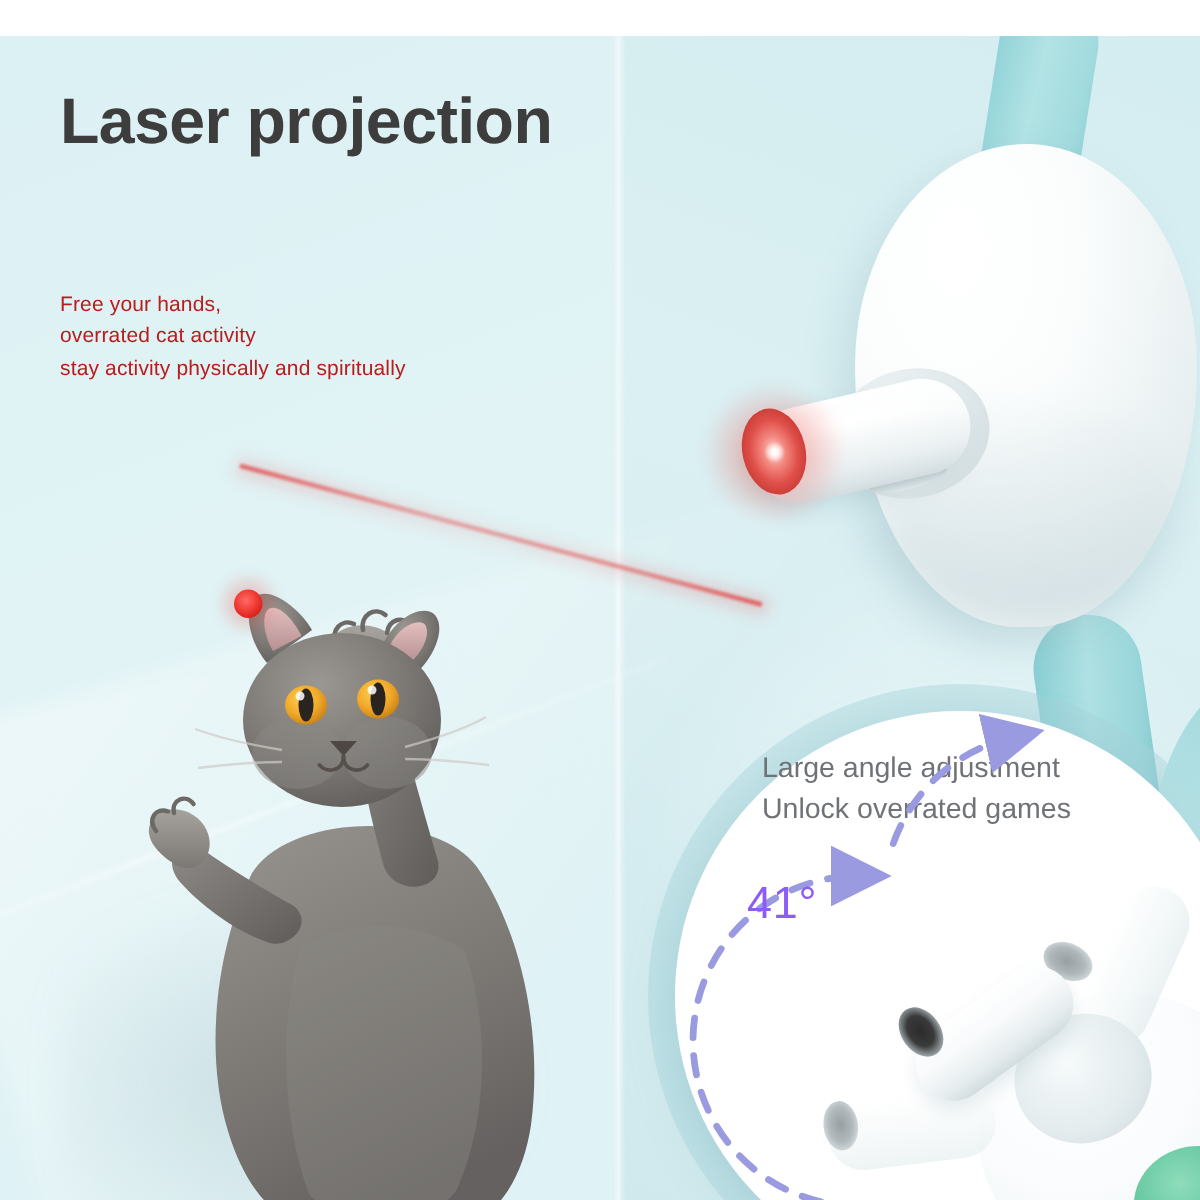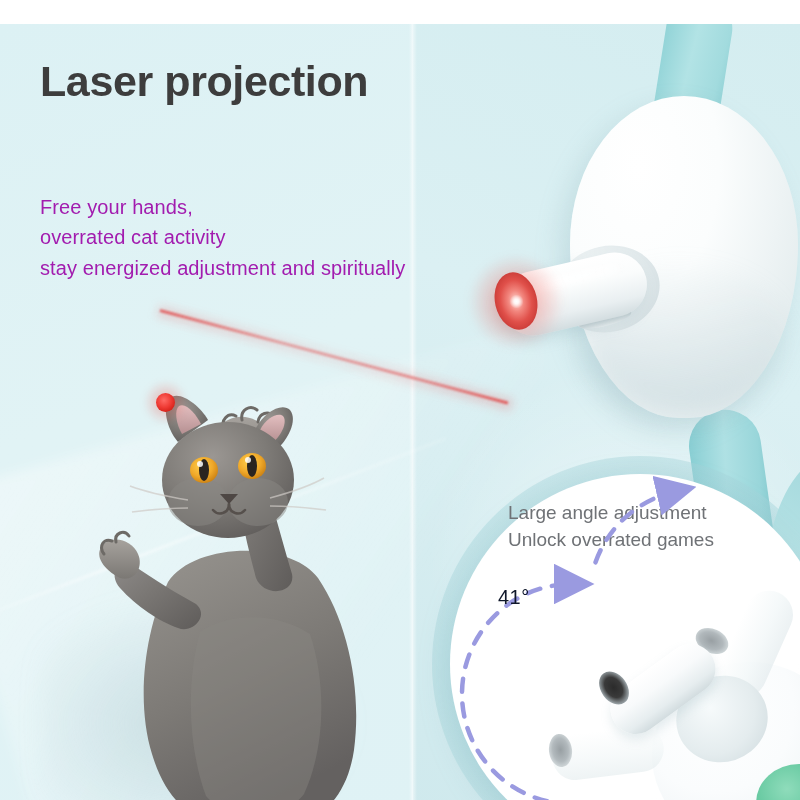--- a/index.html
+++ b/index.html
@@ -74,22 +74,22 @@
     font-weight: bold;
     line-height: 1.18;
     letter-spacing: -.4px;
   }
   .headline .ln { display: block; white-space: nowrap; }
 
   .subhead {
     position: absolute;
     left: 40px; top: 168px;
     width: 520px;
-    color: #a21caf;
-    font-size: 20px;
+    color: #b91c1c;
+    font-size: 14px;
     font-weight: normal;
     line-height: 1.52;
     letter-spacing: .1px;
   }
   .subhead .ln { display: block; white-space: nowrap; }
 
   
   .beam {
     position: absolute;
     left: 160px; top: 285px;
@@ -262,22 +262,22 @@
     color: #6f7276;
     font-size: 19px;
     line-height: 1.42;
     text-align: left;
   }
   .inset-title .ln { display: block; white-space: nowrap; }
 
   .angle-label {
     position: absolute;
     left: 498px; top: 562px;
-    color: #0f172a;
-    font-size: 20px;
+    color: #8b5cf6;
+    font-size: 30px;
     letter-spacing: .5px;
   }
   .arc-svg { position: absolute; left: 450px; top: 450px; width: 380px; height: 380px; }
 
   
   .ins-body {
     position: absolute;
     left: 652px; top: 638px;
     width: 196px; height: 186px;
     border-radius: 50%;
@@ -372,21 +372,21 @@
   <div class="floor-edge"></div>
   <div class="corner-glow"></div>
 
   <div class="headline">
     <span class="ln">Laser projection</span>
   </div>
 
   <div class="subhead">
     <span class="ln">Free your hands,</span>
     <span class="ln">overrated cat activity</span>
-    <span class="ln">stay energized adjustment and spiritually</span>
+    <span class="ln">stay activity physically and spiritually</span>
   </div>
 
   <div class="cat-shadow"></div>
   <svg class="cat" viewBox="0 0 340 442">
     <defs>
       <linearGradient id="furA" x1="0" y1="0" x2="1" y2="1">
         <stop offset="0%" stop-color="#8d8a88"></stop>
         <stop offset="42%" stop-color="#7a7774"></stop>
         <stop offset="100%" stop-color="#5f5c5a"></stop>
       </linearGradient>

